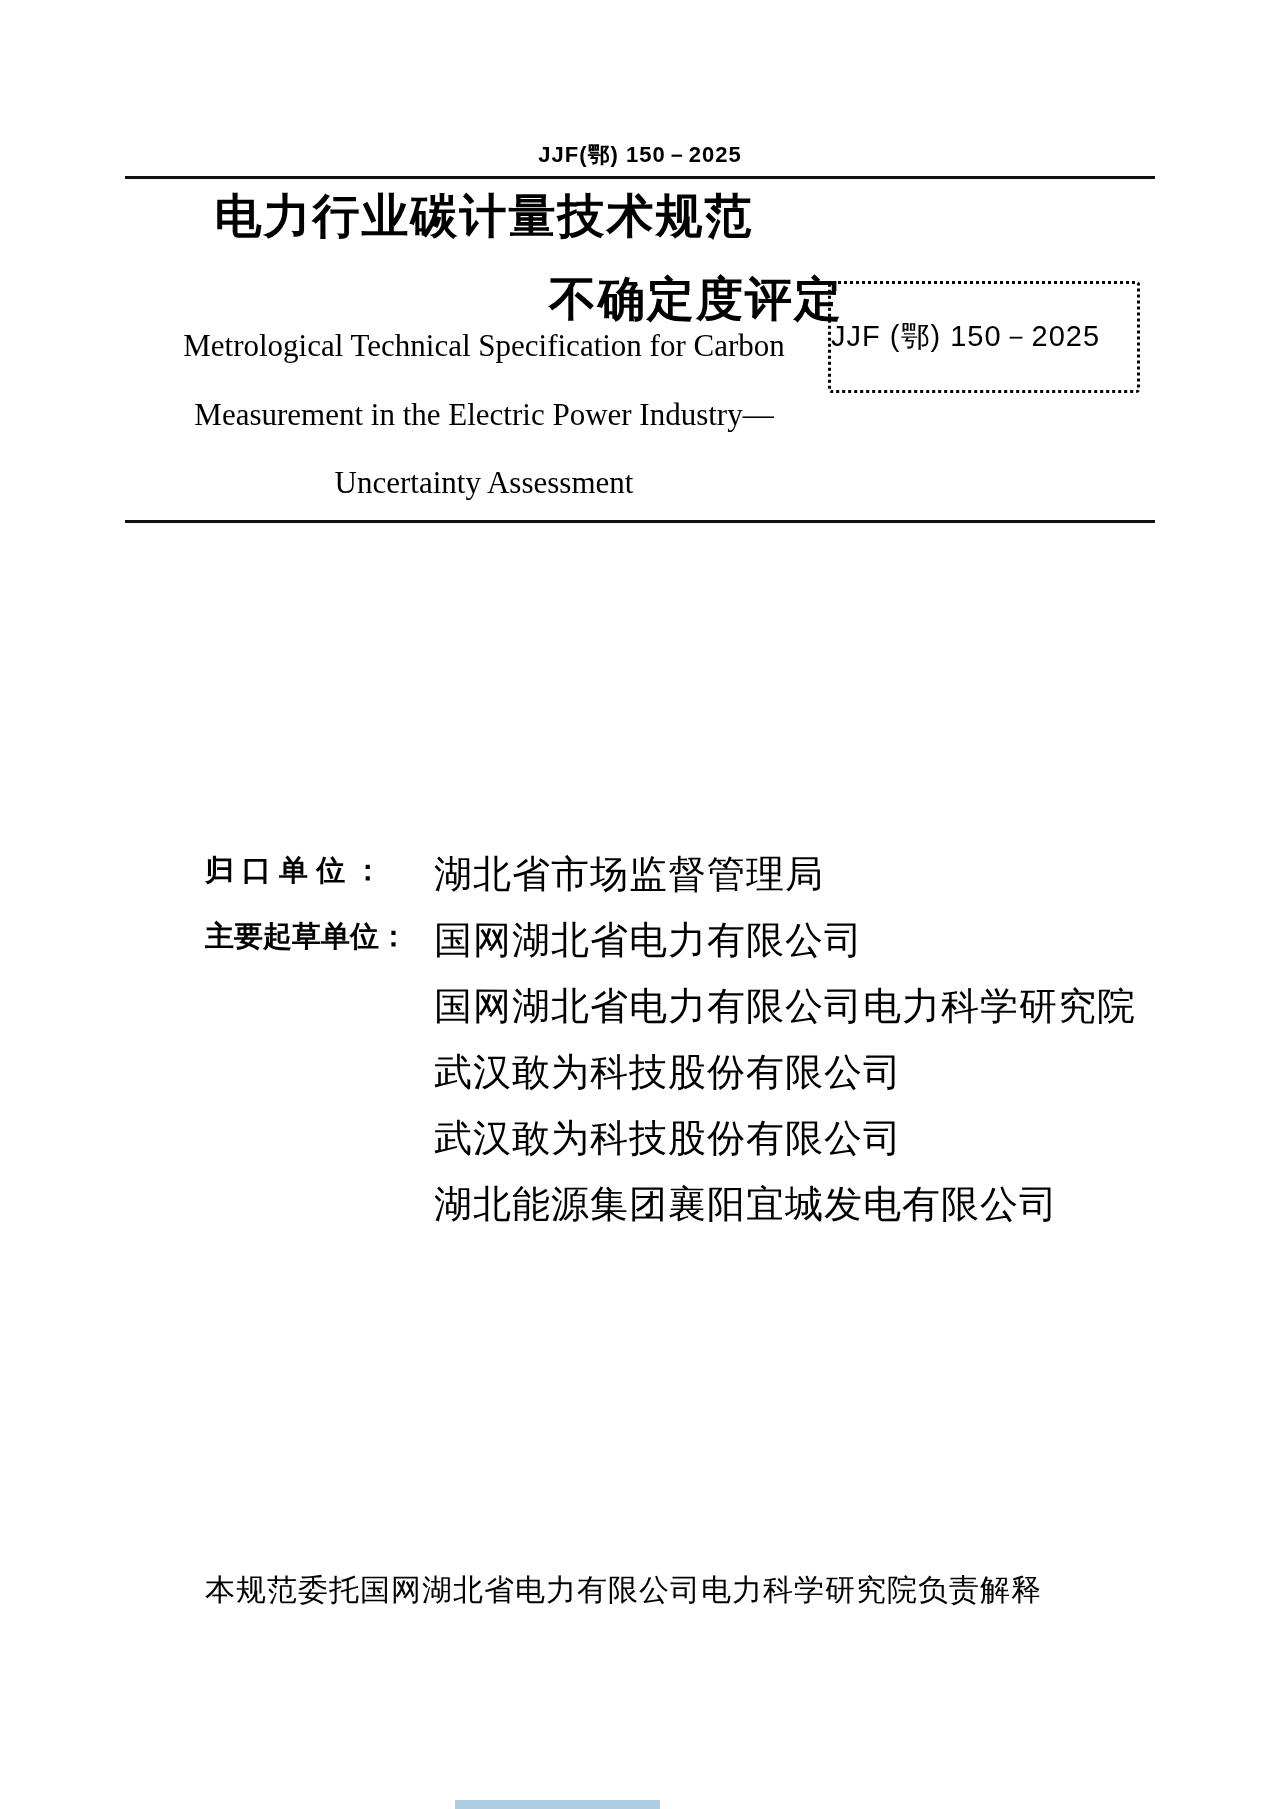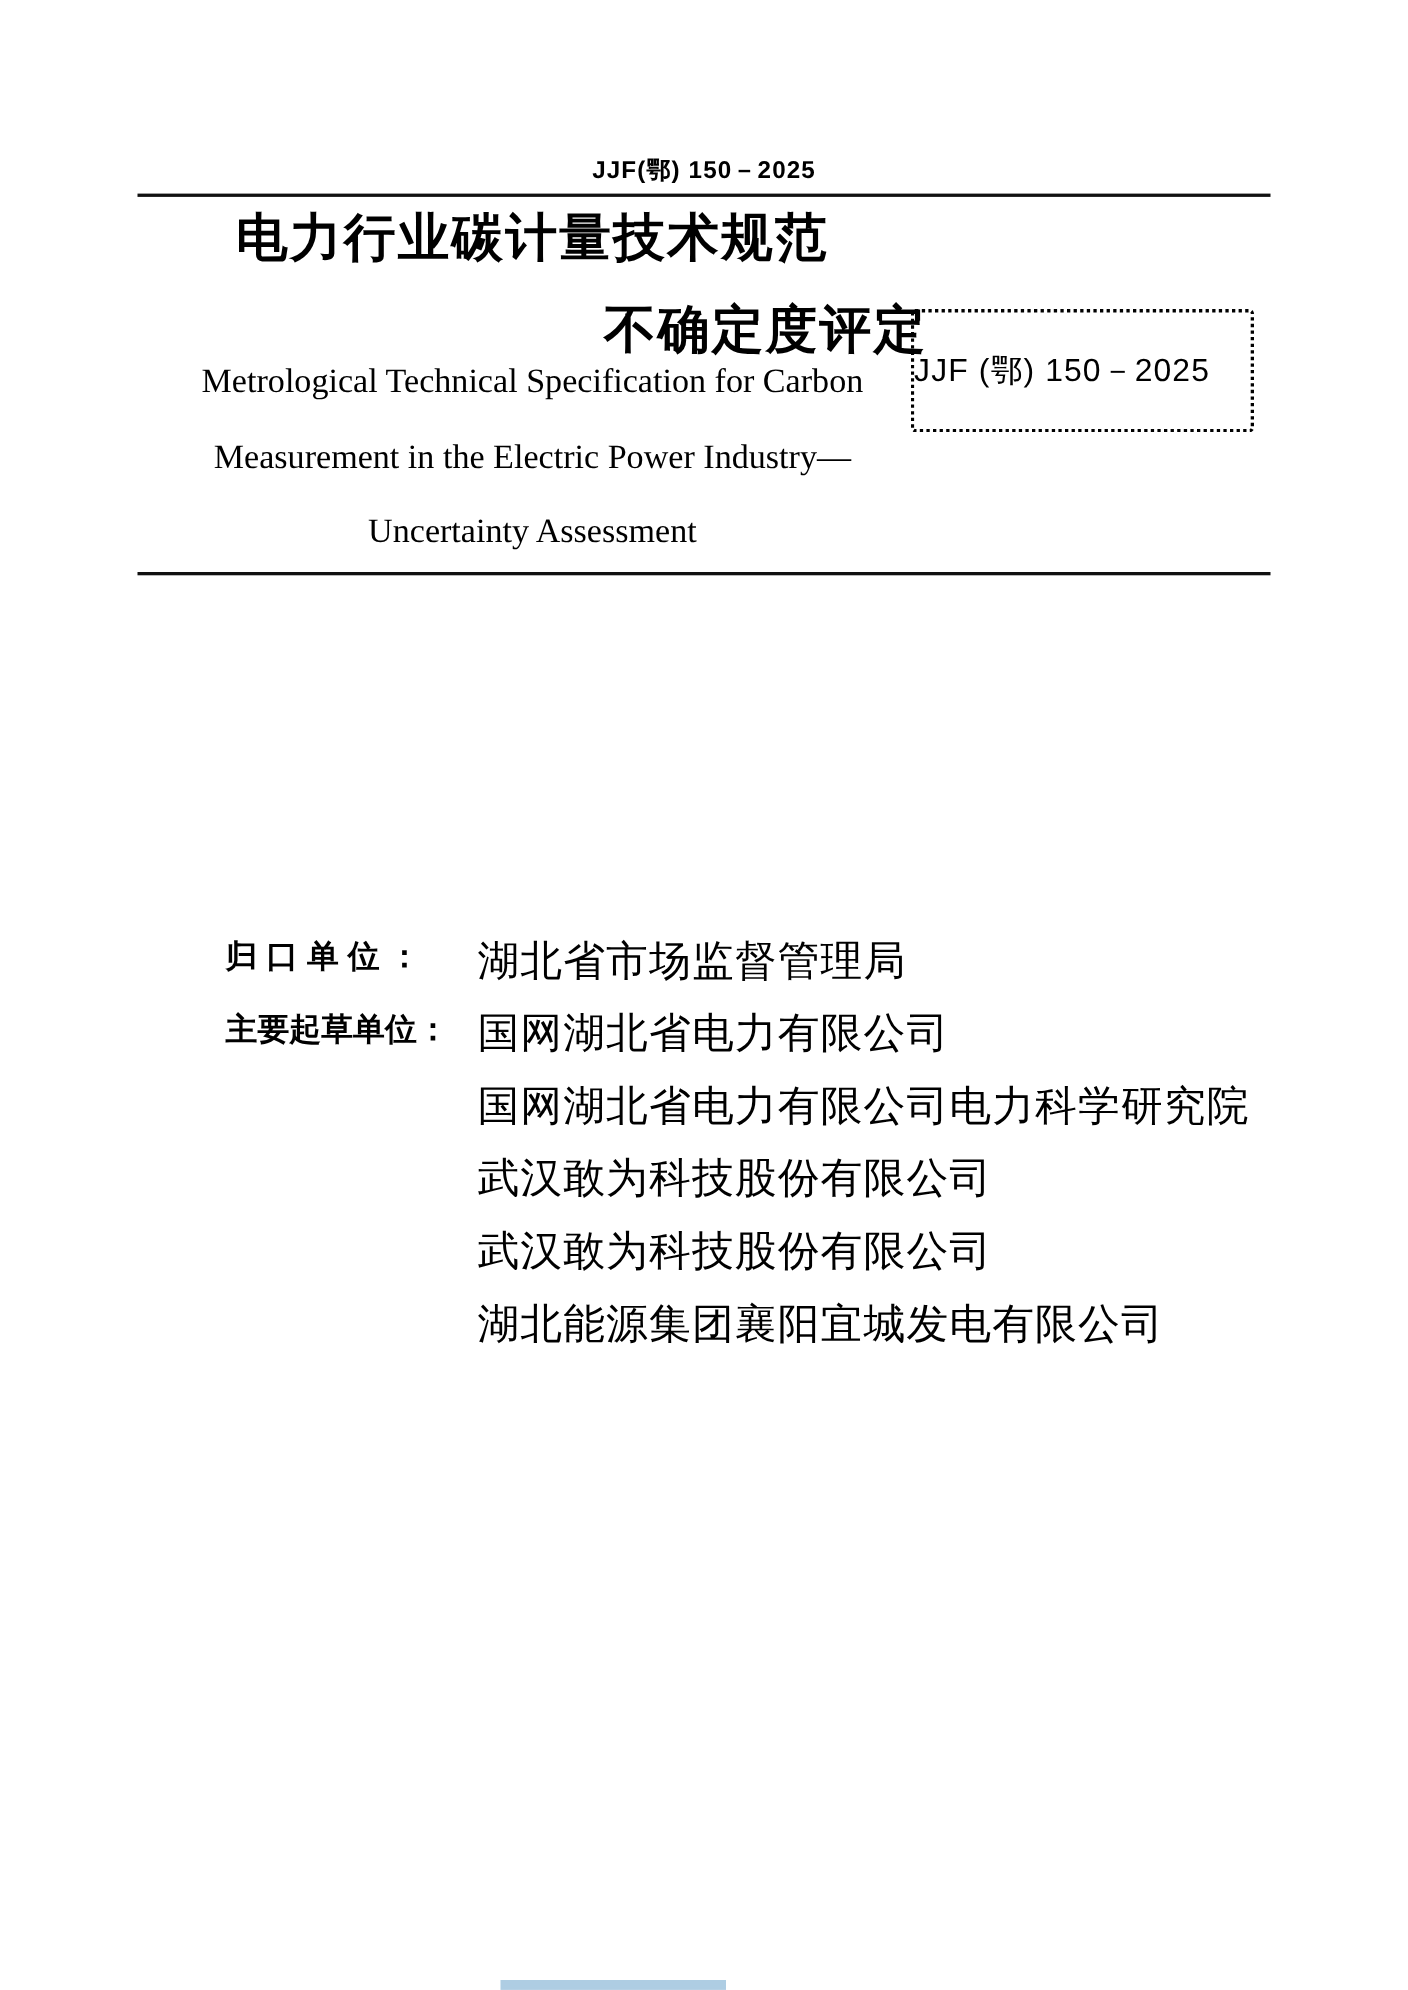--- a/index.html
+++ b/index.html
@@ -134,16 +134,17 @@
     <div class="info-row">
       <span class="info-label"></span>
       <span class="info-value">武汉敢为科技股份有限公司</span>
     </div>
     <div class="info-row">
       <span class="info-label"></span>
       <span class="info-value">湖北能源集团襄阳宜城发电有限公司</span>
     </div>
   </div>
 
+  <div class="footer-note">本规范委托国网湖北省电力有限公司电力科学研究院负责解释</div>
 
   <div class="edge-artifact"></div>
 
 </div>
 
 </body></html>

